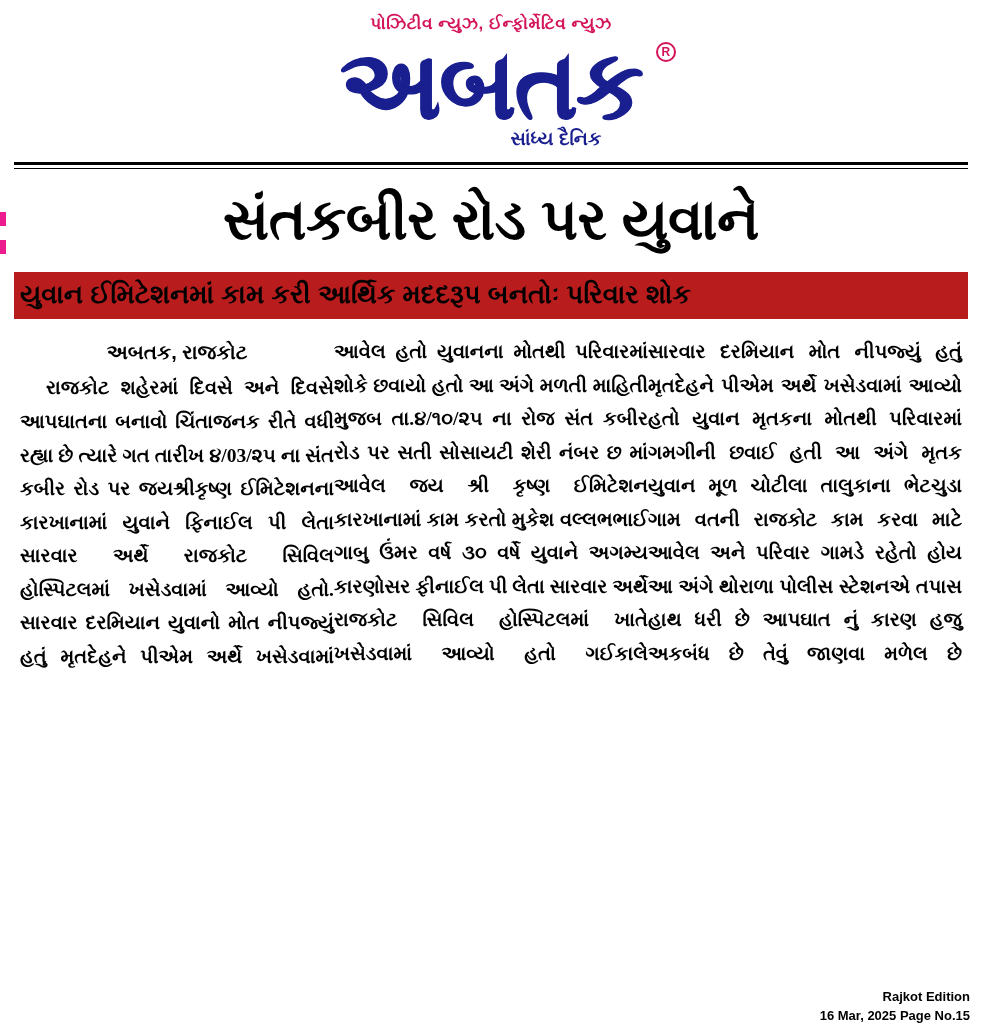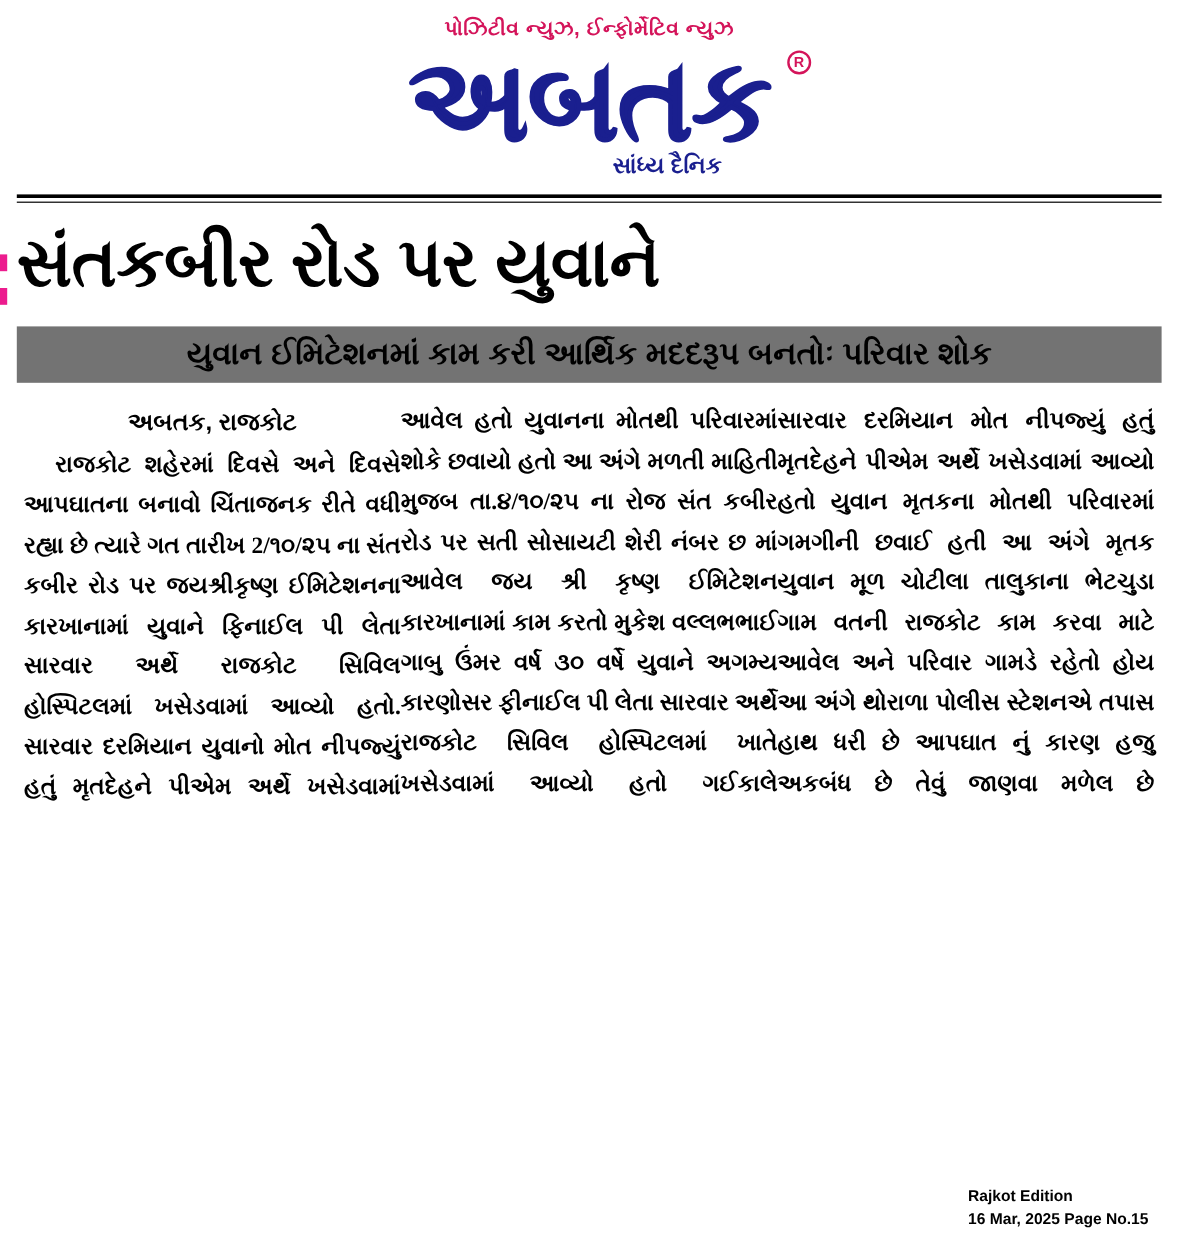--- a/index.html
+++ b/index.html
@@ -92,28 +92,29 @@
   }
   .edge-mark.m1 { top: 212px; height: 14px; }
   .edge-mark.m2 { top: 240px; height: 14px; }
 
   
   .headline {
     font-family: "Liberation Sans", sans-serif;
     font-weight: bold;
     font-size: 57px;
     line-height: 1.28;
+    text-align: center;
     margin-top: 14px;
     letter-spacing: -0.5px;
   }
   .subhead-bar {
-    background: #737373;
+    background: #b91c1c;
     margin-top: 16px;
     padding: 7px 6px 9px 6px;
-    text-align: center;
+    text-align: left;
   }
   .subhead-bar .subhead-text {
     font-family: "Liberation Sans", sans-serif;
     font-weight: bold;
     font-size: 26px;
     line-height: 1.2;
   }
 
   
   .columns {
@@ -142,23 +143,23 @@
   .col p {
     margin: 0;
   }
   .col p.first {
     text-indent: 26px;
   }
 
   
   .footer {
     position: absolute;
-    right: 25px;
+    right: 12px;
     bottom: 10px;
-    text-align: left;
+    text-align: right;
     font-family: "Liberation Sans", sans-serif;
     font-weight: bold;
     font-size: 13px;
     line-height: 1.45;
   }
 </style>
 </head>
 <body>
 
 <div class="page">
@@ -180,21 +181,21 @@
 
   <div class="headline">સંતકબીર રોડ પર યુવાને</div>
 
   <div class="subhead-bar">
     <div class="subhead-text">યુવાન ઈમિટેશનમાં કામ કરી આર્થિક મદદરૂપ બનતોઃ પરિવાર શોક</div>
   </div>
 
   <div class="columns">
     <div class="col">
       <span class="dateline">અબતક, રાજકોટ</span>
-      <p class="first">રાજકોટ શહેરમાં દિવસે અને દિવસે આપઘાતના બનાવો ચિંતાજનક રીતે વધી રહ્યા છે ત્યારે ગત તારીખ 2/૧૦/૨૫ ના સંત કબીર રોડ પર જયશ્રીકૃષ્ણ ઈમિટેશનના કારખાનામાં યુવાને ફિનાઈલ પી લેતા સારવાર અર્થે રાજકોટ સિવિલ હોસ્પિટલમાં ખસેડવામાં આવ્યો હતો. સારવાર દરમિયાન યુવાનો મોત નીપજ્યું હતું મૃતદેહને પીએમ અર્થે ખસેડવામાં</p>
+      <p class="first">રાજકોટ શહેરમાં દિવસે અને દિવસે આપઘાતના બનાવો ચિંતાજનક રીતે વધી રહ્યા છે ત્યારે ગત તારીખ ૪/03/૨૫ ના સંત કબીર રોડ પર જયશ્રીકૃષ્ણ ઈમિટેશનના કારખાનામાં યુવાને ફિનાઈલ પી લેતા સારવાર અર્થે રાજકોટ સિવિલ હોસ્પિટલમાં ખસેડવામાં આવ્યો હતો. સારવાર દરમિયાન યુવાનો મોત નીપજ્યું હતું મૃતદેહને પીએમ અર્થે ખસેડવામાં</p>
     </div>
     <div class="col">
       <p>આવેલ હતો યુવાનના મોતથી પરિવારમાં શોકે છવાયો હતો આ અંગે મળતી માહિતી મુજબ તા.૪/૧૦/૨૫ ના રોજ સંત કબીર રોડ પર સતી સોસાયટી શેરી નંબર છ માં આવેલ જય શ્રી કૃષ્ણ ઈમિટેશન કારખાનામાં કામ કરતો મુકેશ વલ્લભભાઈ ગાબુ ઉંમર વર્ષ ૩૦ વર્ષે યુવાને અગમ્ય કારણોસર ફીનાઈલ પી લેતા સારવાર અર્થે રાજકોટ સિવિલ હોસ્પિટલમાં ખાતે ખસેડવામાં આવ્યો હતો ગઈકાલે</p>
     </div>
     <div class="col">
       <p>સારવાર દરમિયાન મોત નીપજ્યું હતું મૃતદેહને પીએમ અર્થે ખસેડવામાં આવ્યો હતો યુવાન મૃતકના મોતથી પરિવારમાં ગમગીની છવાઈ હતી આ અંગે મૃતક યુવાન મૂળ ચોટીલા તાલુકાના ભેટચુડા ગામ વતની રાજકોટ કામ કરવા માટે આવેલ અને પરિવાર ગામડે રહેતો હોય આ અંગે થોરાળા પોલીસ સ્ટેશનએ તપાસ હાથ ધરી છે આપઘાત નું કારણ હજુ અકબંધ છે તેવું જાણવા મળેલ છે</p>
     </div>
   </div>
 
   <div class="footer">

